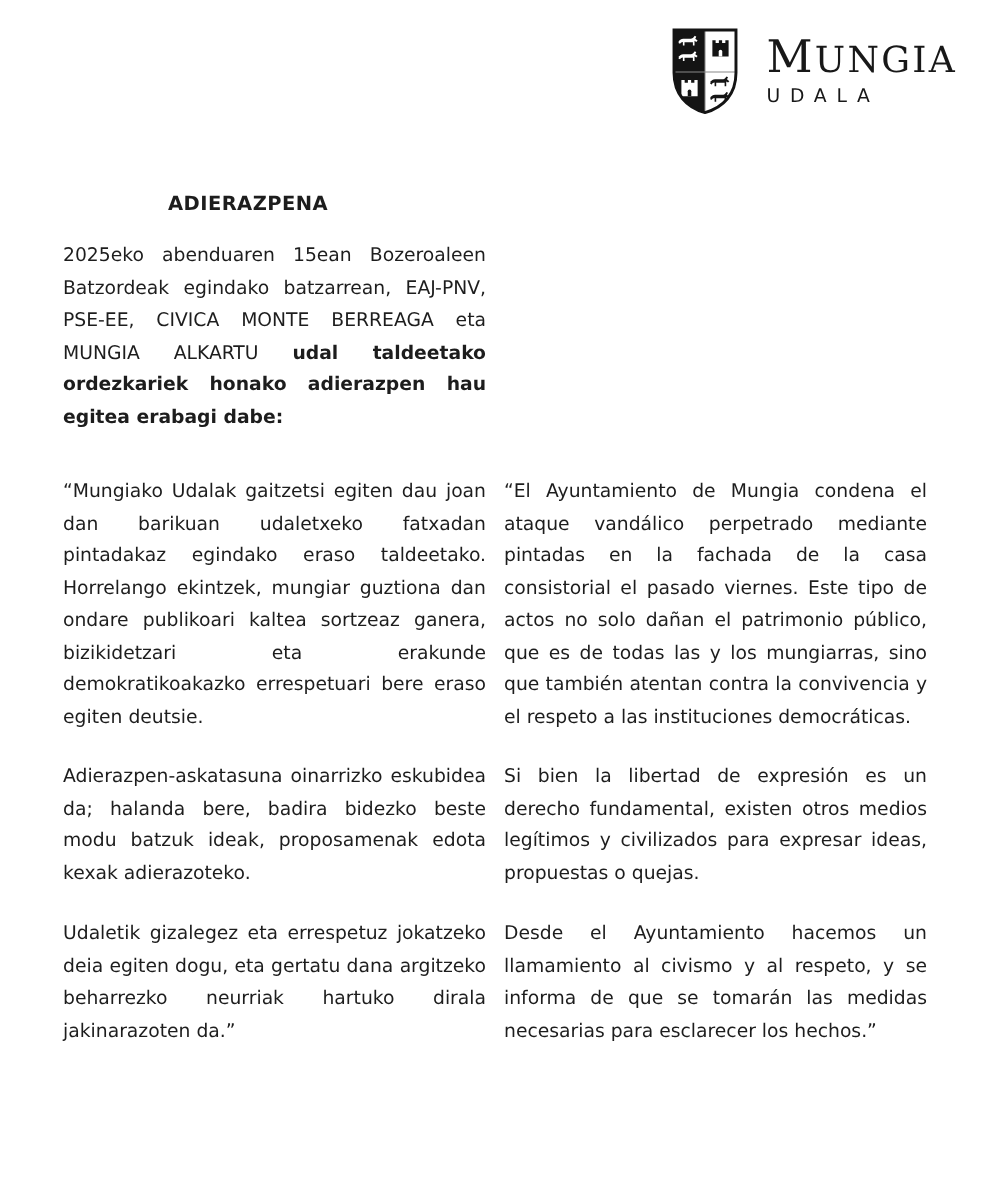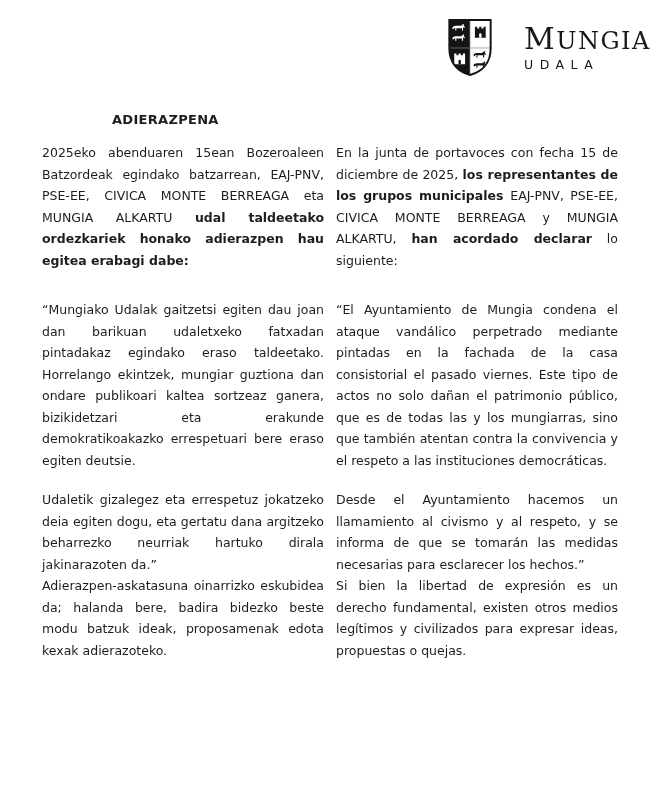--- a/index.html
+++ b/index.html
@@ -11,21 +11,21 @@
     position: relative;
     overflow: hidden;
   }
 
   
   .logo {
     position: absolute;
     top: 18px; left: 447px;
     display: flex;
     align-items: flex-start;
-    gap: 31px;
+    gap: 18px;
   }
   .shield { width: 46px; height: 59px; display: block; }
   .wordmark { padding-top: 7px; }
   .logo-title {
     font-family: "DejaVu Serif", "Liberation Serif", serif;
     font-size: 24px;
     line-height: 27px;
     letter-spacing: 1.5px;
     color: #181818;
     white-space: nowrap;
@@ -36,21 +36,21 @@
     font-size: 12.5px;
     letter-spacing: 6.5px;
     margin-top: 2px;
     color: #181818;
     white-space: nowrap;
   }
 
   
   .content {
     position: absolute;
-    top: 106px; left: 42px;
+    top: 123px; left: 42px;
     width: 576px;
   }
   .row {
     display: grid;
     grid-template-columns: 1fr 1fr;
     column-gap: 12px;
   }
   .row-heads { margin-bottom: 15px; }
   .row-p1   { margin-bottom: 28px; }
   .row-p2   { margin-bottom: 18px; }
@@ -114,31 +114,30 @@
 </header>
 
 <main class="content">
 
   <div class="row row-heads">
     <h2 class="heading heading-eu">ADIERAZPENA</h2>
   </div>
 
   <div class="row row-p1">
     <p class="par"><span>2025eko abenduaren 15ean Bozeroaleen Batzordeak egindako batzarrean, EAJ-PNV, PSE-EE, CIVICA MONTE BERREAGA eta MUNGIA ALKARTU </span><b>udal taldeetako ordezkariek honako adierazpen hau egitea erabagi dabe:</b></p>
-    <p class="par"><span>En la junta de portavoces con fecha 15 de diciembre de 2025, </span><b>los representantes de los grupos municipales </b><span>EAJ-PNV, PSE-EE, CIVICA MONTE BERREAGA y MUNGIA ALKARTU, </span><b>han acordado declarar</b><span> lo siguiente:</span></p>
   </div>
 
   <div class="row row-p2">
     <p class="par"><span>“Mungiako Udalak gaitzetsi egiten dau joan dan barikuan udaletxeko fatxadan pintadakaz egindako eraso taldeetako. Horrelango ekintzek, mungiar guztiona dan ondare publikoari kaltea sortzeaz ganera, bizikidetzari eta erakunde demokratikoakazko errespetuari bere eraso egiten deutsie.</span></p>
     <p class="par"><span>“El Ayuntamiento de Mungia condena el ataque vandálico perpetrado mediante pintadas en la fachada de la casa consistorial el pasado viernes. Este tipo de actos no solo dañan el patrimonio público, que es de todas las y los mungiarras, sino que también atentan contra la convivencia y el respeto a las instituciones democráticas.</span></p>
   </div>
 
+  <div class="row row-p3">
+    <p class="par"><span>Adierazpen-askatasuna oinarrizko eskubidea da; halanda bere, badira bidezko beste modu batzuk ideak, proposamenak edota kexak adierazoteko.</span></p>
+    <p class="par"><span>Si bien la libertad de expresión es un derecho fundamental, existen otros medios legítimos y civilizados para expresar ideas, propuestas o quejas.</span></p>
+  </div>
+
   <div class="row row-p4">
     <p class="par"><span>Udaletik gizalegez eta errespetuz jokatzeko deia egiten dogu, eta gertatu dana argitzeko beharrezko neurriak hartuko dirala jakinarazoten da.”</span></p>
     <p class="par"><span>Desde el Ayuntamiento hacemos un llamamiento al civismo y al respeto, y se informa de que se tomarán las medidas necesarias para esclarecer los hechos.”</span></p>
   </div>
 
-  <div class="row row-p3">
-    <p class="par"><span>Adierazpen-askatasuna oinarrizko eskubidea da; halanda bere, badira bidezko beste modu batzuk ideak, proposamenak edota kexak adierazoteko.</span></p>
-    <p class="par"><span>Si bien la libertad de expresión es un derecho fundamental, existen otros medios legítimos y civilizados para expresar ideas, propuestas o quejas.</span></p>
-  </div>
-
 </main>
 
 </body></html>

